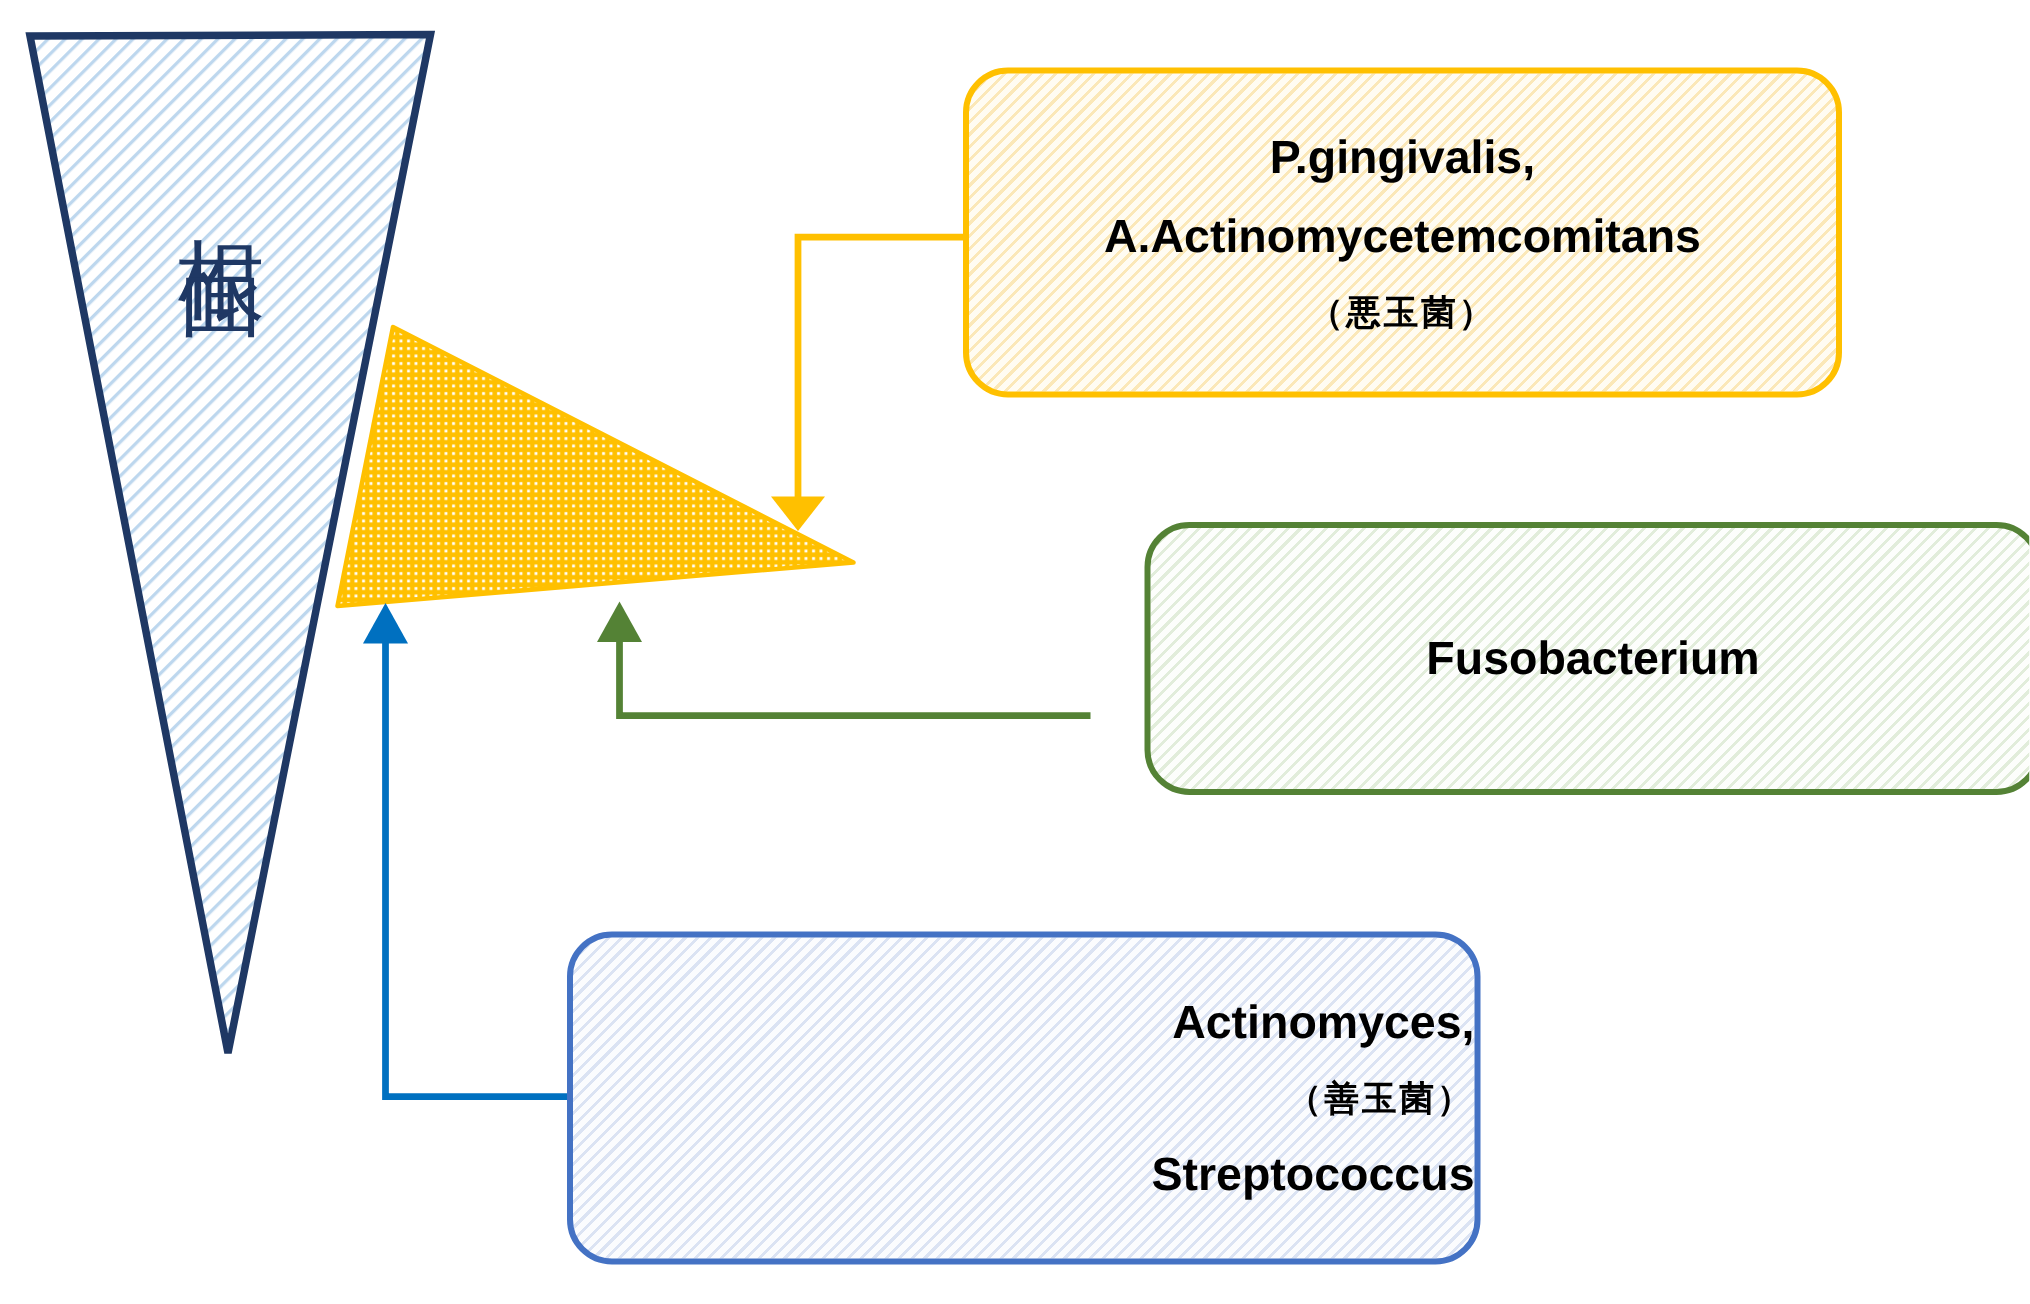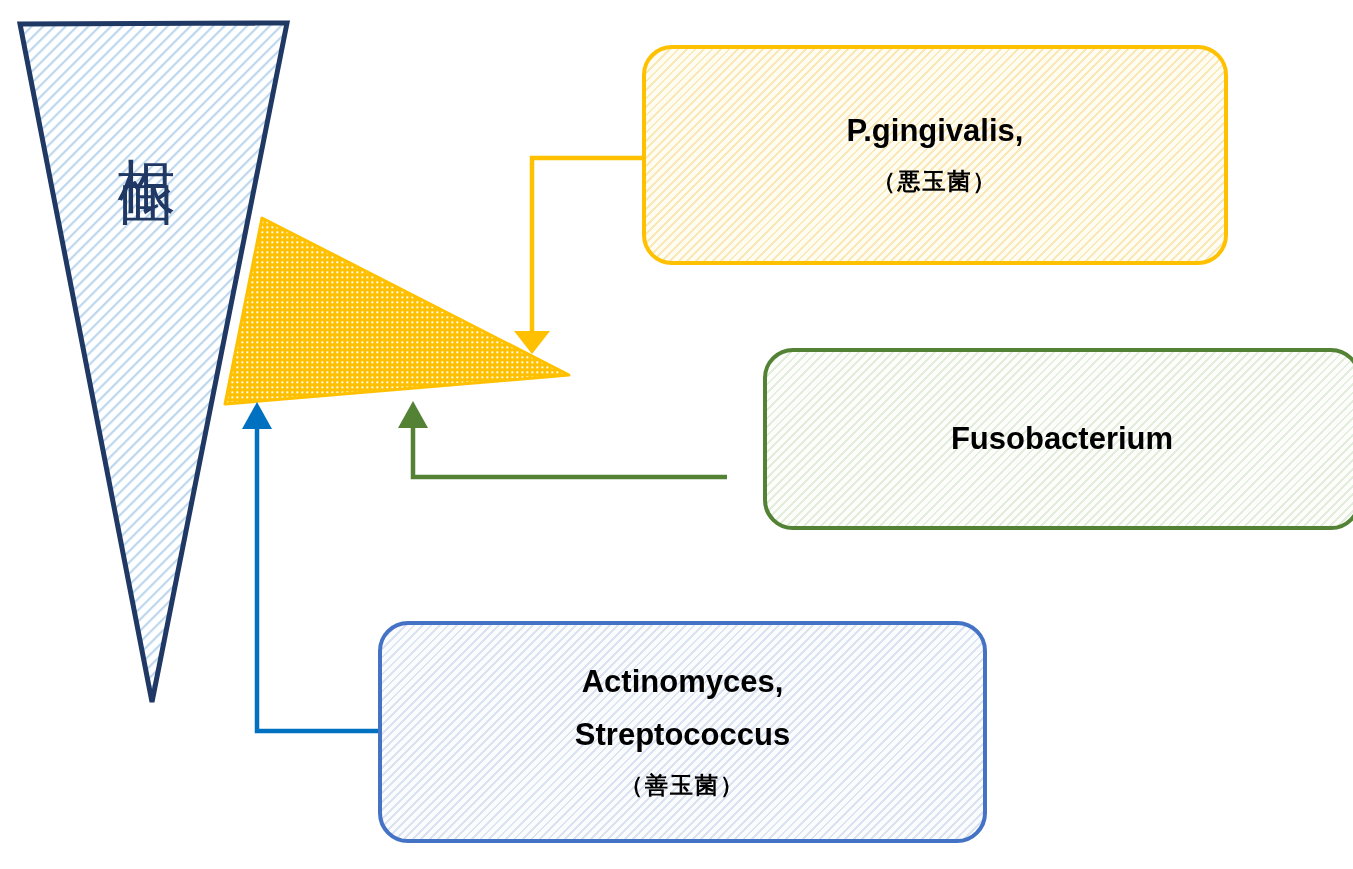--- a/index.html
+++ b/index.html
@@ -65,20 +65,21 @@
       #FDFEFC 0px, #FDFEFC 4px,
       #E2EDDB 4px, #E2EDDB 6px);
     margin-left: 36px;
   }
   .box-good {
     left: 378px; top: 621px; width: 609px; height: 222px;
     border-color: #4472C4;
     background: repeating-linear-gradient(135deg,
       #FBFCFE 0px, #FBFCFE 4px,
       #DBE3F3 4px, #DBE3F3 6px);
+    align-items: flex-end;
   }
 </style>
 </head>
 <body>
 
 <div class="canvas">
 
   <svg class="shapes-layer" viewBox="0 0 1353 869" width="1353" height="869" xmlns="http://www.w3.org/2000/svg">
     <defs>
       <pattern id="hatchNavy" patternUnits="userSpaceOnUse" width="8" height="8" patternTransform="rotate(-45)">
@@ -108,26 +109,27 @@
     <g>
       <path d="M 381,731 H 257 V 428" fill="none" stroke="#0070C0" stroke-width="4.5"></path>
       <polygon points="242,429 272,429 257,402" fill="#0070C0"></polygon>
     </g>
   </svg>
 
   <div class="root-label">根面</div>
 
   <div class="box box-bad">
     <div class="ln en">P.gingivalis,</div>
+    <div class="ln en">A.Actinomycetemcomitans</div>
     <div class="ln jp">（悪玉菌）</div>
   </div>
 
   <div class="box box-neutral">
     <div class="ln en">Fusobacterium</div>
   </div>
 
   <div class="box box-good">
     <div class="ln en">Actinomyces,</div>
+    <div class="ln jp">（善玉菌）</div>
     <div class="ln en">Streptococcus</div>
-    <div class="ln jp">（善玉菌）</div>
   </div>
 
 </div>
 
 </body></html>

